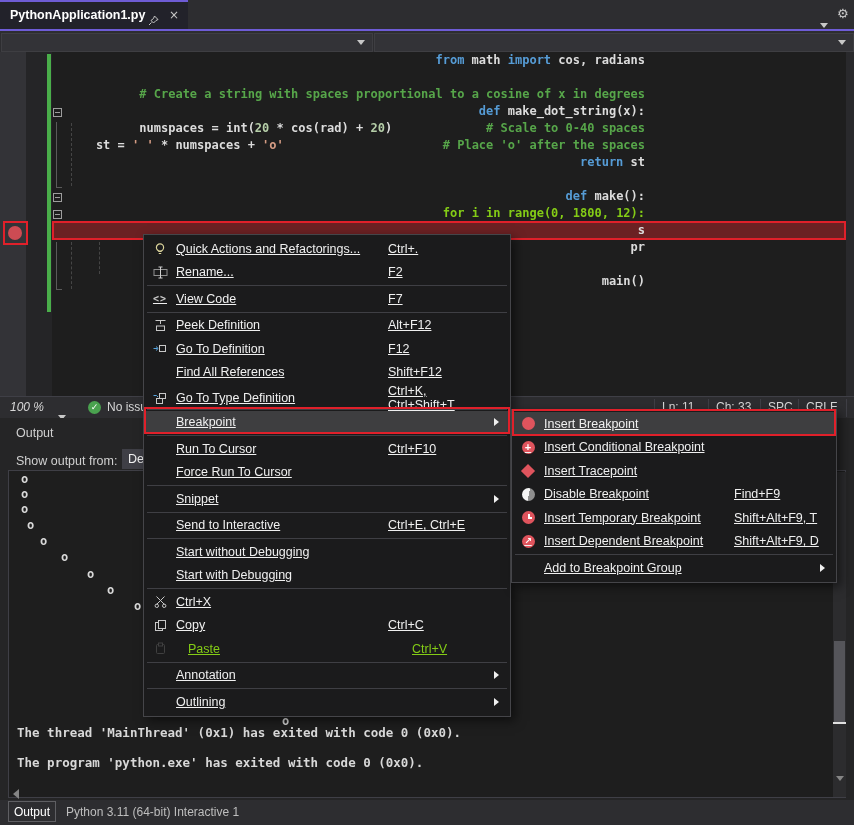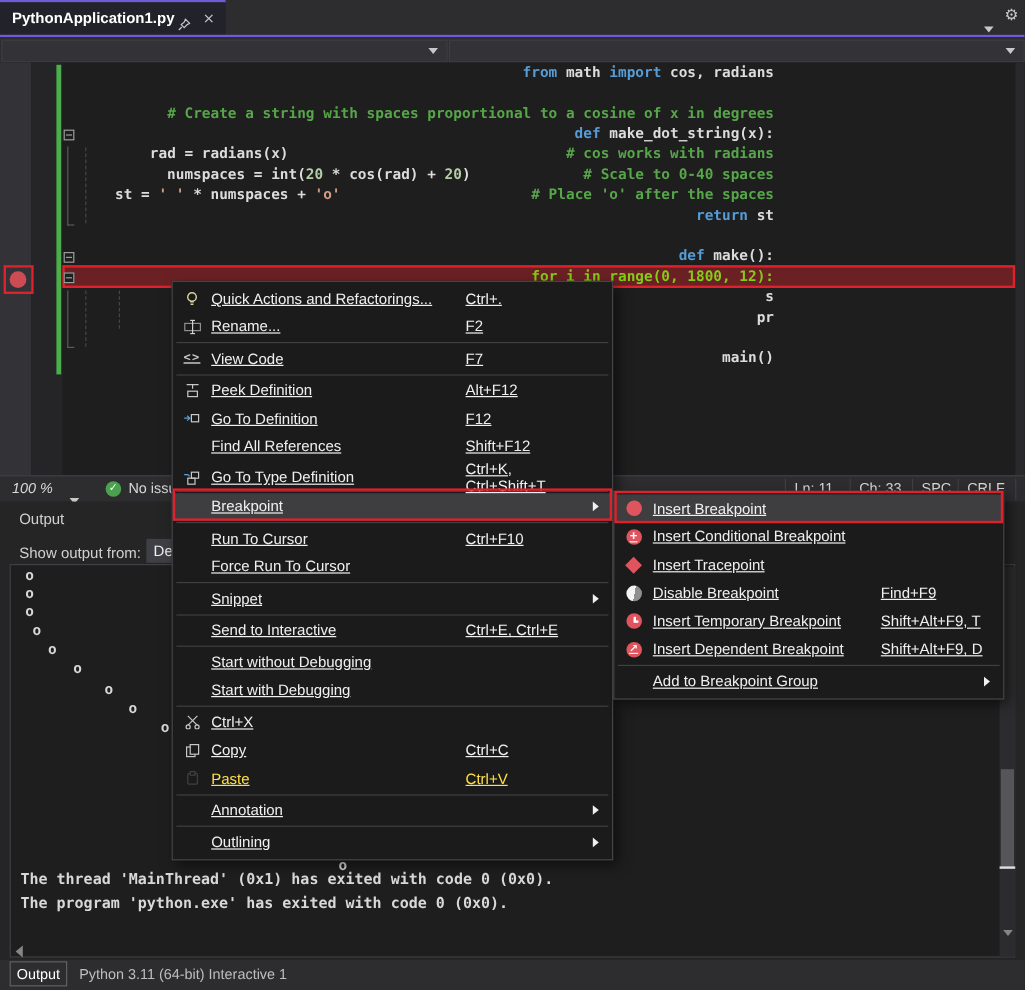--- a/index.html
+++ b/index.html
@@ -92,21 +92,21 @@
   
   .vs-menu{position:absolute;background:#1b1b1c;border:1px solid #454549;box-sizing:border-box;
            box-shadow:4px 4px 10px rgba(0,0,0,.5);padding:2px 0;}
   #context-menu{left:143px;top:234px;width:368px;z-index:50;}
   #bp-submenu{left:511px;top:409px;width:326px;z-index:51;}
   .menu-item{display:grid;align-items:center;height:23.5px;color:#f0f0f0;
              font:12.5px "Liberation Sans",sans-serif;text-decoration:underline;}
   #context-menu .menu-item{grid-template-columns:32px 212px 1fr 16px;}
   #bp-submenu .menu-item{grid-template-columns:32px 190px 1fr 16px;}
   .menu-item.hl{background:#3e3e40;}
-  .menu-item.disabled{color:#fde047;}
+  .menu-item.disabled{color:#84cc16;gap:12px;}
   .menu-item.disabled .menu-icon{opacity:.55;}
   .menu-sep{height:1px;background:#3f3f44;margin:1px 3px;}
   .menu-icon{justify-self:center;display:inline-flex;align-items:center;}
   .menu-shortcut{text-align:left;}
   .menu-arrow{justify-self:start;}
 
   
   .bpi{display:inline-block;width:13px;height:13px;border-radius:50%;background:#df545d;position:relative;}
   .bpi-plus{color:#fff;font:bold 11px/12px "Liberation Sans",sans-serif;text-align:center;}
   .bpi-diamond{display:inline-block;width:10px;height:10px;background:#df545d;transform:rotate(45deg);}
@@ -167,21 +167,20 @@
     <div class="bracket" style="left:56px;top:190px;height:48px;"></div>
     <div class="bracket-hook" style="left:56px;top:237px;width:6px;"></div>
     <div class="indent-guide" style="left:71px;top:190px;height:47px;"></div>
     <div class="indent-guide" style="left:99px;top:190px;height:32px;"></div>
 
     <div id="code-lines">
         <div class="code-line"><span class="seg-kw">from</span><span class="seg-pl"> math </span><span class="seg-kw">import</span><span class="seg-pl"> cos, radians</span></div>
         <div class="code-line"></div>
         <div class="code-line"><span class="seg-com"># Create a string with spaces proportional to a cosine of x in degrees</span></div>
         <div class="code-line"><span class="outline-box"></span><span class="seg-kw">def</span><span class="seg-pl"> make_dot_string(x):</span></div>
-        <div class="code-line"><span class="seg-pl">    rad = radians(x)</span><span class="seg-pl">                                </span><span class="seg-com"># cos works with radians</span></div>
         <div class="code-line"><span class="seg-pl">    numspaces = int(</span><span class="seg-num">20</span><span class="seg-pl"> * cos(rad) + </span><span class="seg-num">20</span><span class="seg-pl">)</span><span class="seg-pl">             </span><span class="seg-com"># Scale to 0-40 spaces</span></div>
         <div class="code-line"><span class="seg-pl">    st = </span><span class="seg-str">' '</span><span class="seg-pl"> * numspaces + </span><span class="seg-str">'o'</span><span class="seg-pl">                      </span><span class="seg-com"># Place 'o' after the spaces</span></div>
         <div class="code-line"><span class="seg-pl">    </span><span class="seg-kw">return</span><span class="seg-pl"> st</span></div>
         <div class="code-line"></div>
         <div class="code-line"><span class="outline-box"></span><span class="seg-kw">def</span><span class="seg-pl"> make():</span></div>
         <div class="code-line"><span class="outline-box"></span><span class="seg-bp">    for i in range(0, 1800, 12):</span></div>
         <div class="code-line"><span class="seg-pl">        s</span></div>
         <div class="code-line"><span class="seg-pl">        pr</span></div>
         <div class="code-line"></div>
         <div class="code-line"><span class="seg-pl">main()</span></div>
@@ -220,21 +219,21 @@
         <span class="odot" style="left: 12px; top: 17px;">o</span>
         <span class="odot" style="left: 12px; top: 32px;">o</span>
         <span class="odot" style="left: 18px; top: 48px;">o</span>
         <span class="odot" style="left: 31px; top: 64px;">o</span>
         <span class="odot" style="left: 52px; top: 80px;">o</span>
         <span class="odot" style="left: 78px; top: 97px;">o</span>
         <span class="odot" style="left: 98px; top: 113px;">o</span>
         <span class="odot" style="left: 125px; top: 129px;">o</span>
         <span class="odot" style="left: 273px; top: 244px;">o</span>
         <div class="oline" style="top: 254px;">The thread 'MainThread' (0x1) has exited with code 0 (0x0).</div>
-        <div class="oline" style="top: 274px;">The program 'python.exe' has exited with code 0 (0x0).</div>
+        <div class="oline" style="top: 284px;">The program 'python.exe' has exited with code 0 (0x0).</div>
       </div>
   </div>
 
   <div id="bottom-tabs">
     <div id="tab-output">Output</div>
     <div id="tab-interactive">Python 3.11 (64-bit) Interactive 1</div>
   </div>
 
   <div id="context-menu" class="vs-menu">
       <div class="menu-item">

